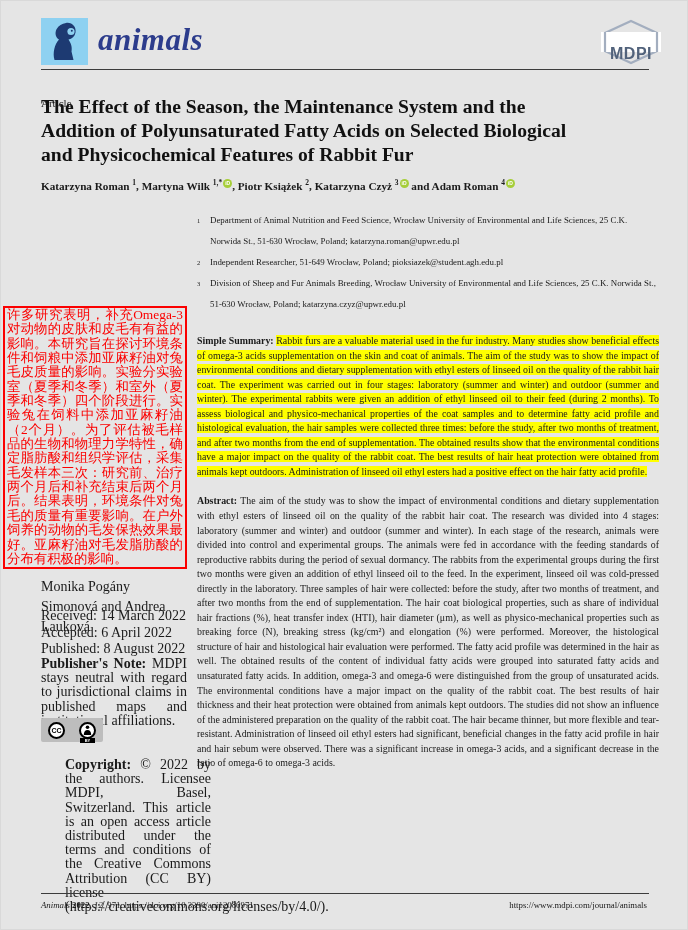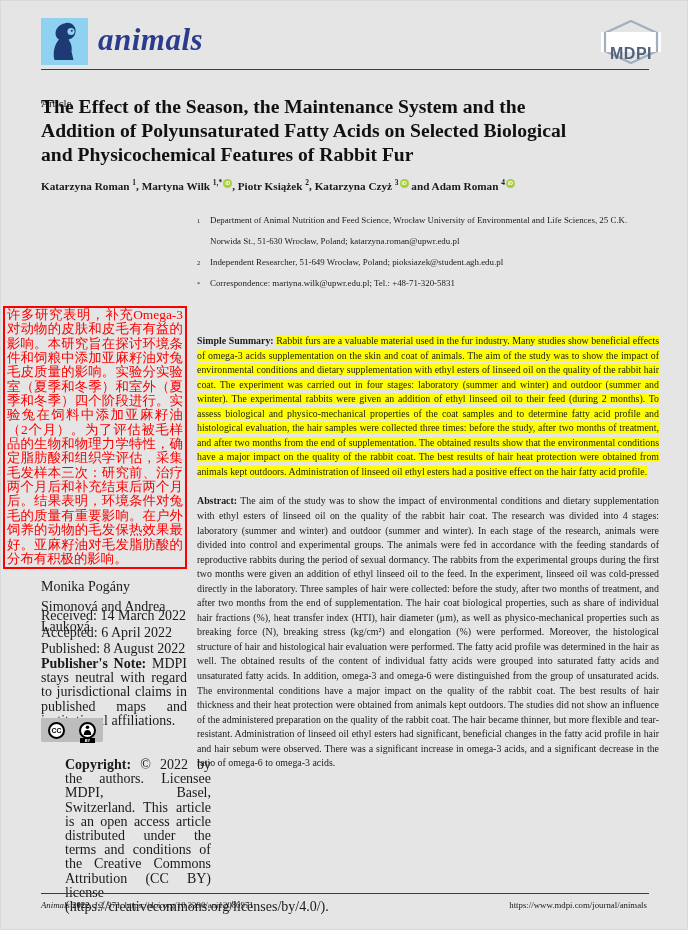--- a/index.html
+++ b/index.html
@@ -114,22 +114,22 @@
   <div class="affiliations">
       <div class="aff-row">
         <sup class="aff-marker">1</sup>
         <div class="aff-text">Department of Animal Nutrition and Feed Science, Wrocław University of Environmental and Life Sciences, 25 C.K. Norwida St., 51-630 Wrocław, Poland; katarzyna.roman@upwr.edu.pl</div>
       </div>
       <div class="aff-row">
         <sup class="aff-marker">2</sup>
         <div class="aff-text">Independent Researcher, 51-649 Wrocław, Poland; pioksiazek@student.agh.edu.pl</div>
       </div>
       <div class="aff-row">
-        <sup class="aff-marker">*</sup>
-        <div class="aff-text">Correspondence: martyna.wilk@upwr.edu.pl; Tel.: +48-71-320-5831</div>
+        <sup class="aff-marker">3</sup>
+        <div class="aff-text">Division of Sheep and Fur Animals Breeding, Wrocław University of Environmental and Life Sciences, 25 C.K. Norwida St., 51-630 Wrocław, Poland; katarzyna.czyz@upwr.edu.pl</div>
       </div>
     </div>
 
   <div class="annotation-box">许多研究表明，补充Omega-3对动物的皮肤和皮毛有有益的影响。本研究旨在探讨环境条件和饲粮中添加亚麻籽油对兔毛皮质量的影响。实验分实验室（夏季和冬季）和室外（夏季和冬季）四个阶段进行。实验兔在饲料中添加亚麻籽油（2个月）。为了评估被毛样品的生物和物理力学特性，确定脂肪酸和组织学评估，采集毛发样本三次：研究前、治疗两个月后和补充结束后两个月后。结果表明，环境条件对兔毛的质量有重要影响。在户外饲养的动物的毛发保热效果最好。亚麻籽油对毛发脂肪酸的分布有积极的影响。</div>
 
   <div class="sidebar-block editors">Monika Pogány Simonová and Andrea Lauková</div>
   <div class="sidebar-block dates">
     <div>Received: 14 March 2022</div>
     <div>Accepted: 6 April 2022</div>
     <div>Published: 8 August 2022</div>

